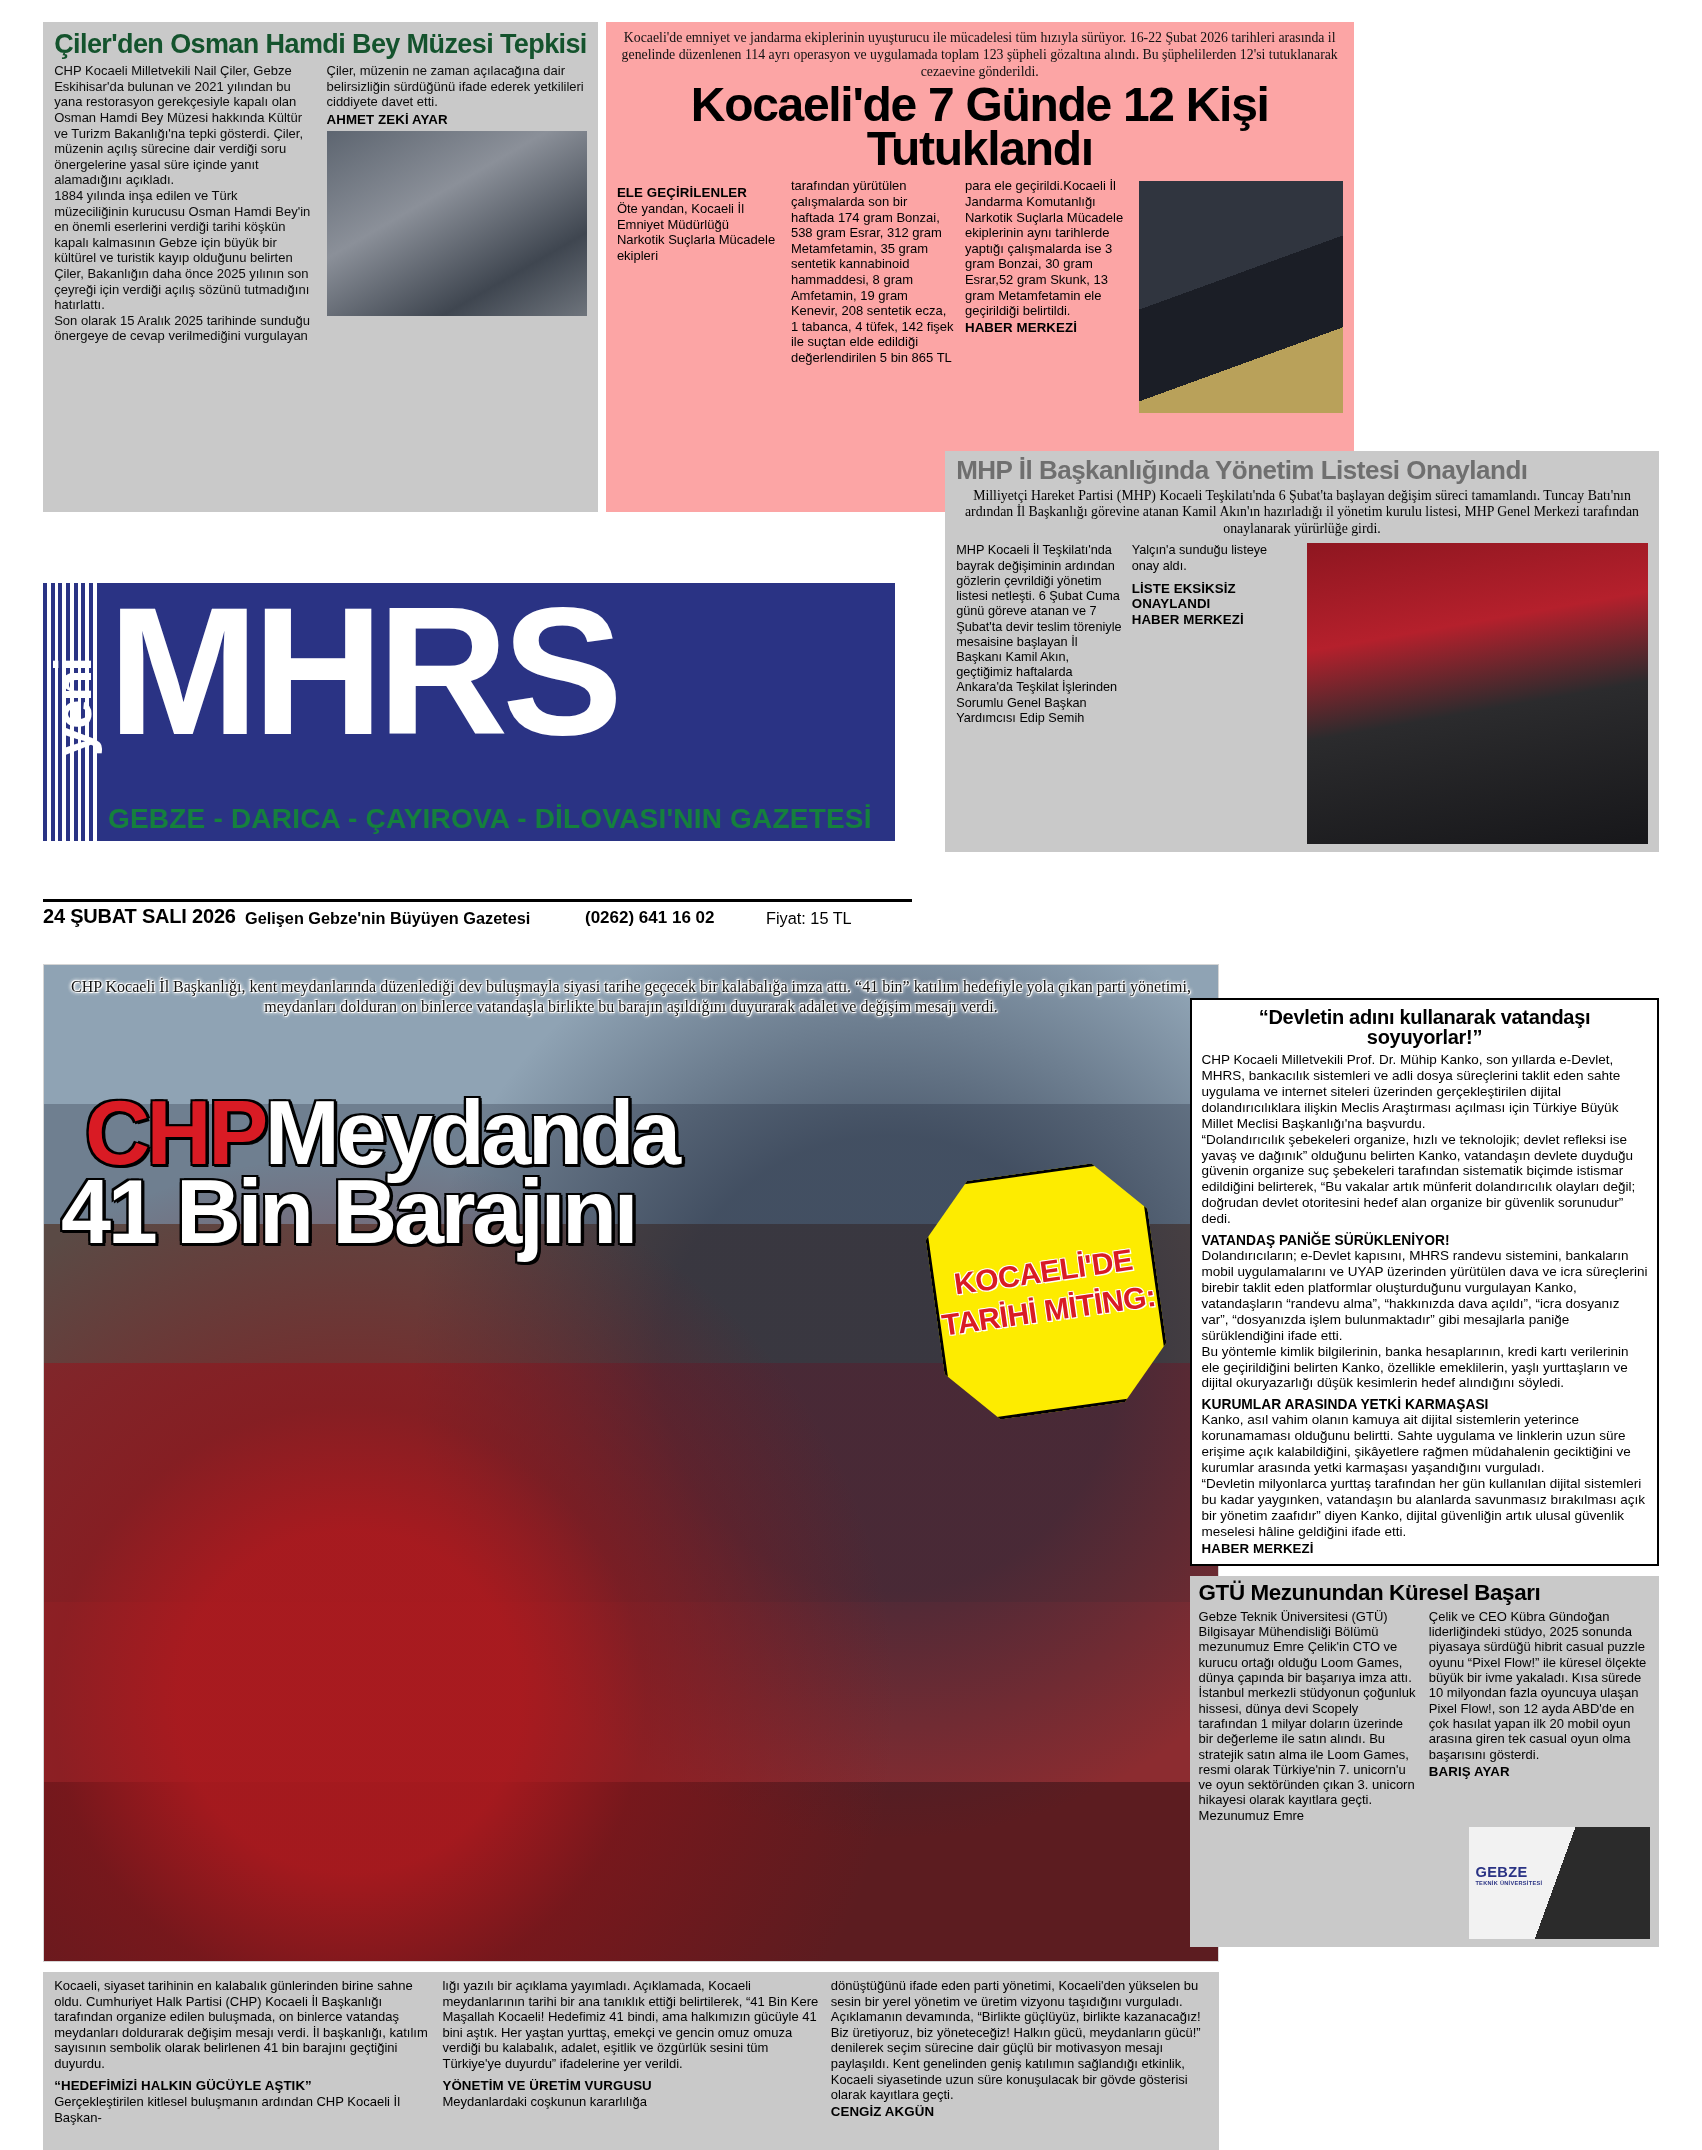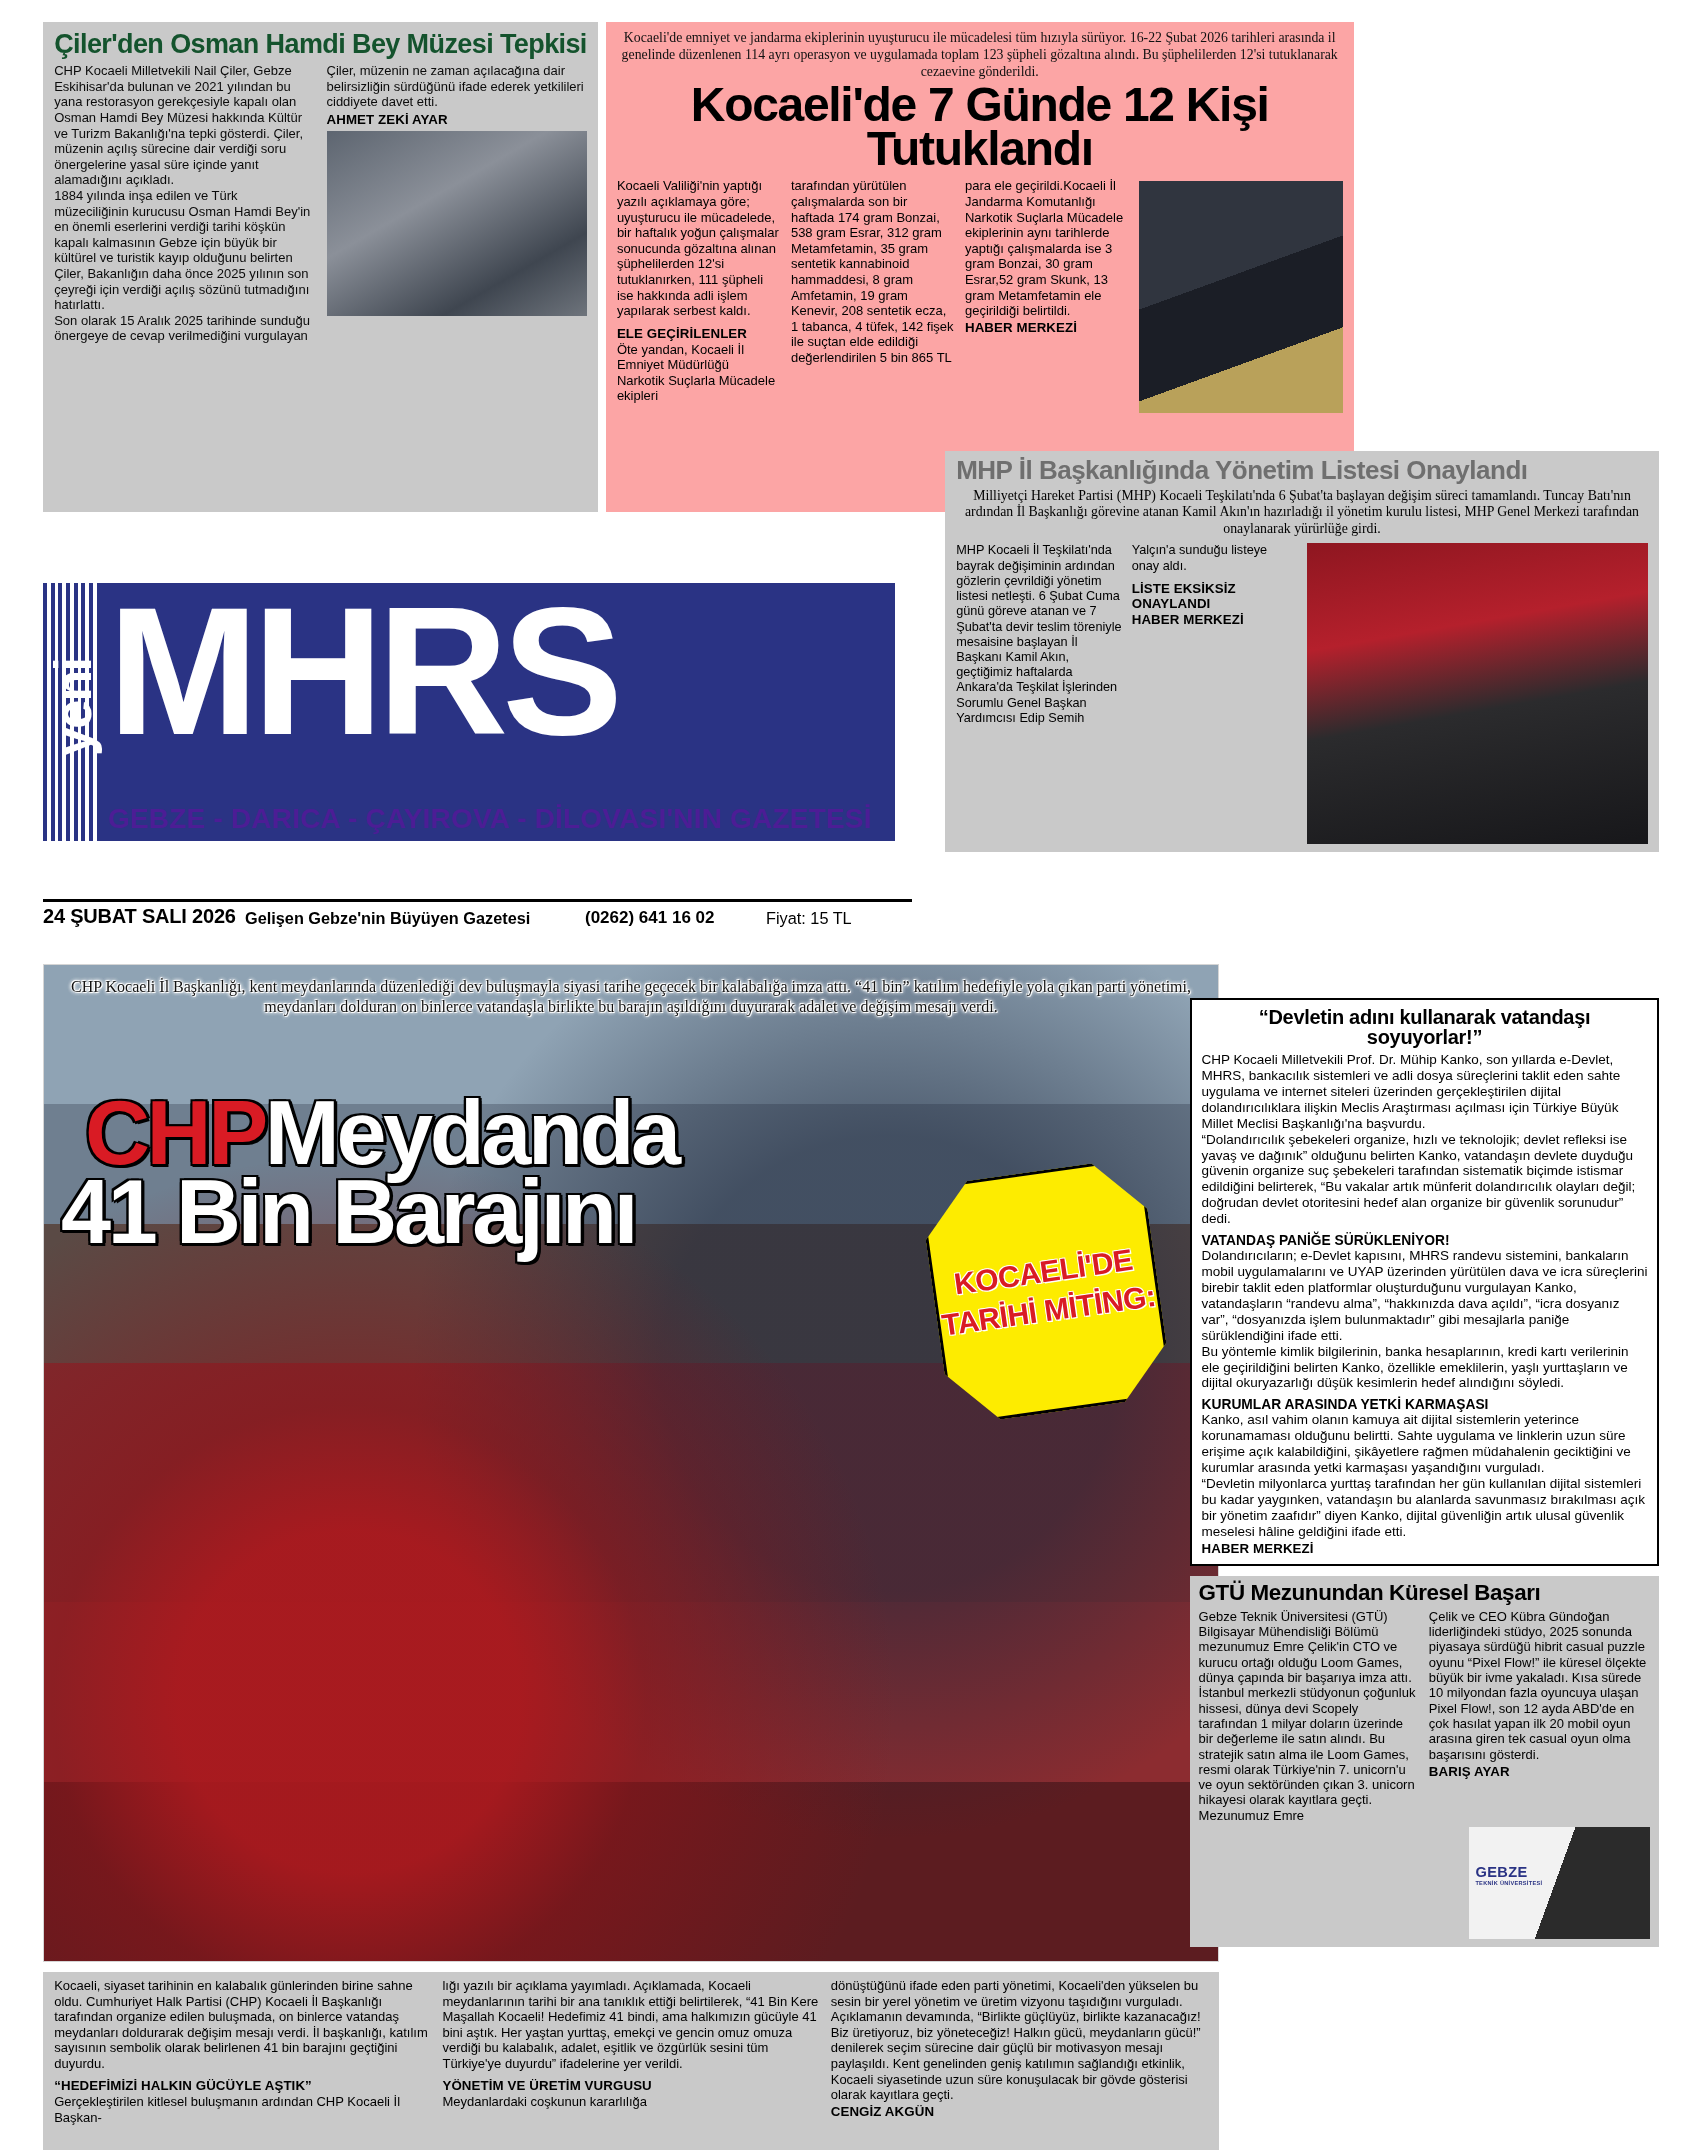--- a/index.html
+++ b/index.html
@@ -59,21 +59,21 @@
   
   .masthead-wrap { position: absolute; left: 43px; top: 583px; width: 852px; height: 267px; }
   .mast-stripes { position:absolute; left:0; top:0; width: 54px; height: 258px;
     background: repeating-linear-gradient(to right,#2a3384 0 3.9px,#ffffff 3.9px 7.7px); }
   .mast-box { position:absolute; left:54px; top:0; width: 798px; height: 258px; background: #2a3384; }
   .mast-yeni { position:absolute; left:4.3px; top:34px; width: 47px; height: 181px; color:#fff;
      writing-mode: vertical-rl; transform: rotate(180deg); font-size: 52px; font-weight:700;
      letter-spacing: -1.7px; line-height:1; text-align:center; }
   .mast-haber { position:absolute; left:65px; top:3.4px; font-size: 181px; font-weight: 700; color:#fff;
      letter-spacing: -6px; line-height: .95; font-stretch: condensed; }
-  .mast-sub { position:absolute; left:65px; bottom: 15.5px; font-size: 28px; font-weight:700; color:#4c1d95;
+  .mast-sub { position:absolute; left:65px; bottom: 15.5px; font-size: 28px; font-weight:700; color:#15803d;
      letter-spacing: 0.2px; font-stretch: condensed; white-space: nowrap; }
 
   
   .infobar { position:absolute; left:43px; top: 899px; width: 869px; border-top: 3.9px solid #000;
       display:flex; align-items:flex-end; padding-top: 3.4px; }
   .infobar .date { font-size: 20px; font-weight:700; letter-spacing:-0.2px; width: 202px; font-stretch: condensed;}
   .infobar .slogan { font-size: 16.3px; width: 340px; font-stretch: condensed; font-weight: bold;}
   .infobar .phone { font-size: 17px; font-weight: 700; width: 181px; font-stretch: condensed;}
   .infobar .price { font-size: 16.3px; font-stretch: condensed;}
 
@@ -146,21 +146,20 @@
         <span class="byline">AHMET ZEKİ AYAR</span>
         <div class="ph" style="height:185px;margin-top:4.3px;"></div>
       </div>
     </div>
 
     <div class="art-tutuk">
       <div class="kicker-serif">Kocaeli'de emniyet ve jandarma ekiplerinin uyuşturucu ile mücadelesi tüm hızıyla sürüyor. 16-22 Şubat 2026 tarihleri arasında il genelinde düzenlenen 114 ayrı operasyon ve uygulamada toplam 123 şüpheli gözaltına alındı. Bu şüphelilerden 12'si tutuklanarak cezaevine gönderildi.</div>
       <h1>Kocaeli'de 7 Günde 12 Kişi Tutuklandı</h1>
       <div class="tutuk-cols">
         <div class="c">
-          <p>Kocaeli Valiliği'nin yaptığı yazılı açıklamaya göre; uyuşturucu ile mücadelede, bir haftalık yoğun çalışmalar sonucunda gözaltına alınan şüphelilerden 12'si tutuklanırken, 111 şüpheli ise hakkında adli işlem yapılarak serbest kaldı.</p>
           <div class="subhead">ELE GEÇİRİLENLER</div>
           <p>Öte yandan, Kocaeli İl Emniyet Müdürlüğü Narkotik Suçlarla Mücadele ekipleri</p>
         </div>
         <div class="c">
           <p>tarafından yürütülen çalışmalarda son bir haftada 174 gram Bonzai, 538 gram Esrar, 312 gram Metamfetamin, 35 gram  sentetik kannabinoid hammaddesi, 8 gram  Amfetamin, 19 gram Kenevir, 208  sentetik ecza, 1 tabanca, 4 tüfek, 142 fişek ile suçtan elde edildiği değerlendirilen  5 bin 865 TL</p>
         </div>
         <div class="c">
           <p>para ele geçirildi.Kocaeli İl Jandarma Komutanlığı Narkotik Suçlarla Mücadele ekiplerinin aynı tarihlerde yaptığı çalışmalarda ise 3 gram Bonzai, 30 gram Esrar,52 gram Skunk, 13 gram Metamfetamin ele geçirildiği belirtildi.</p>
           <span class="byline">HABER MERKEZİ</span>
         </div>

